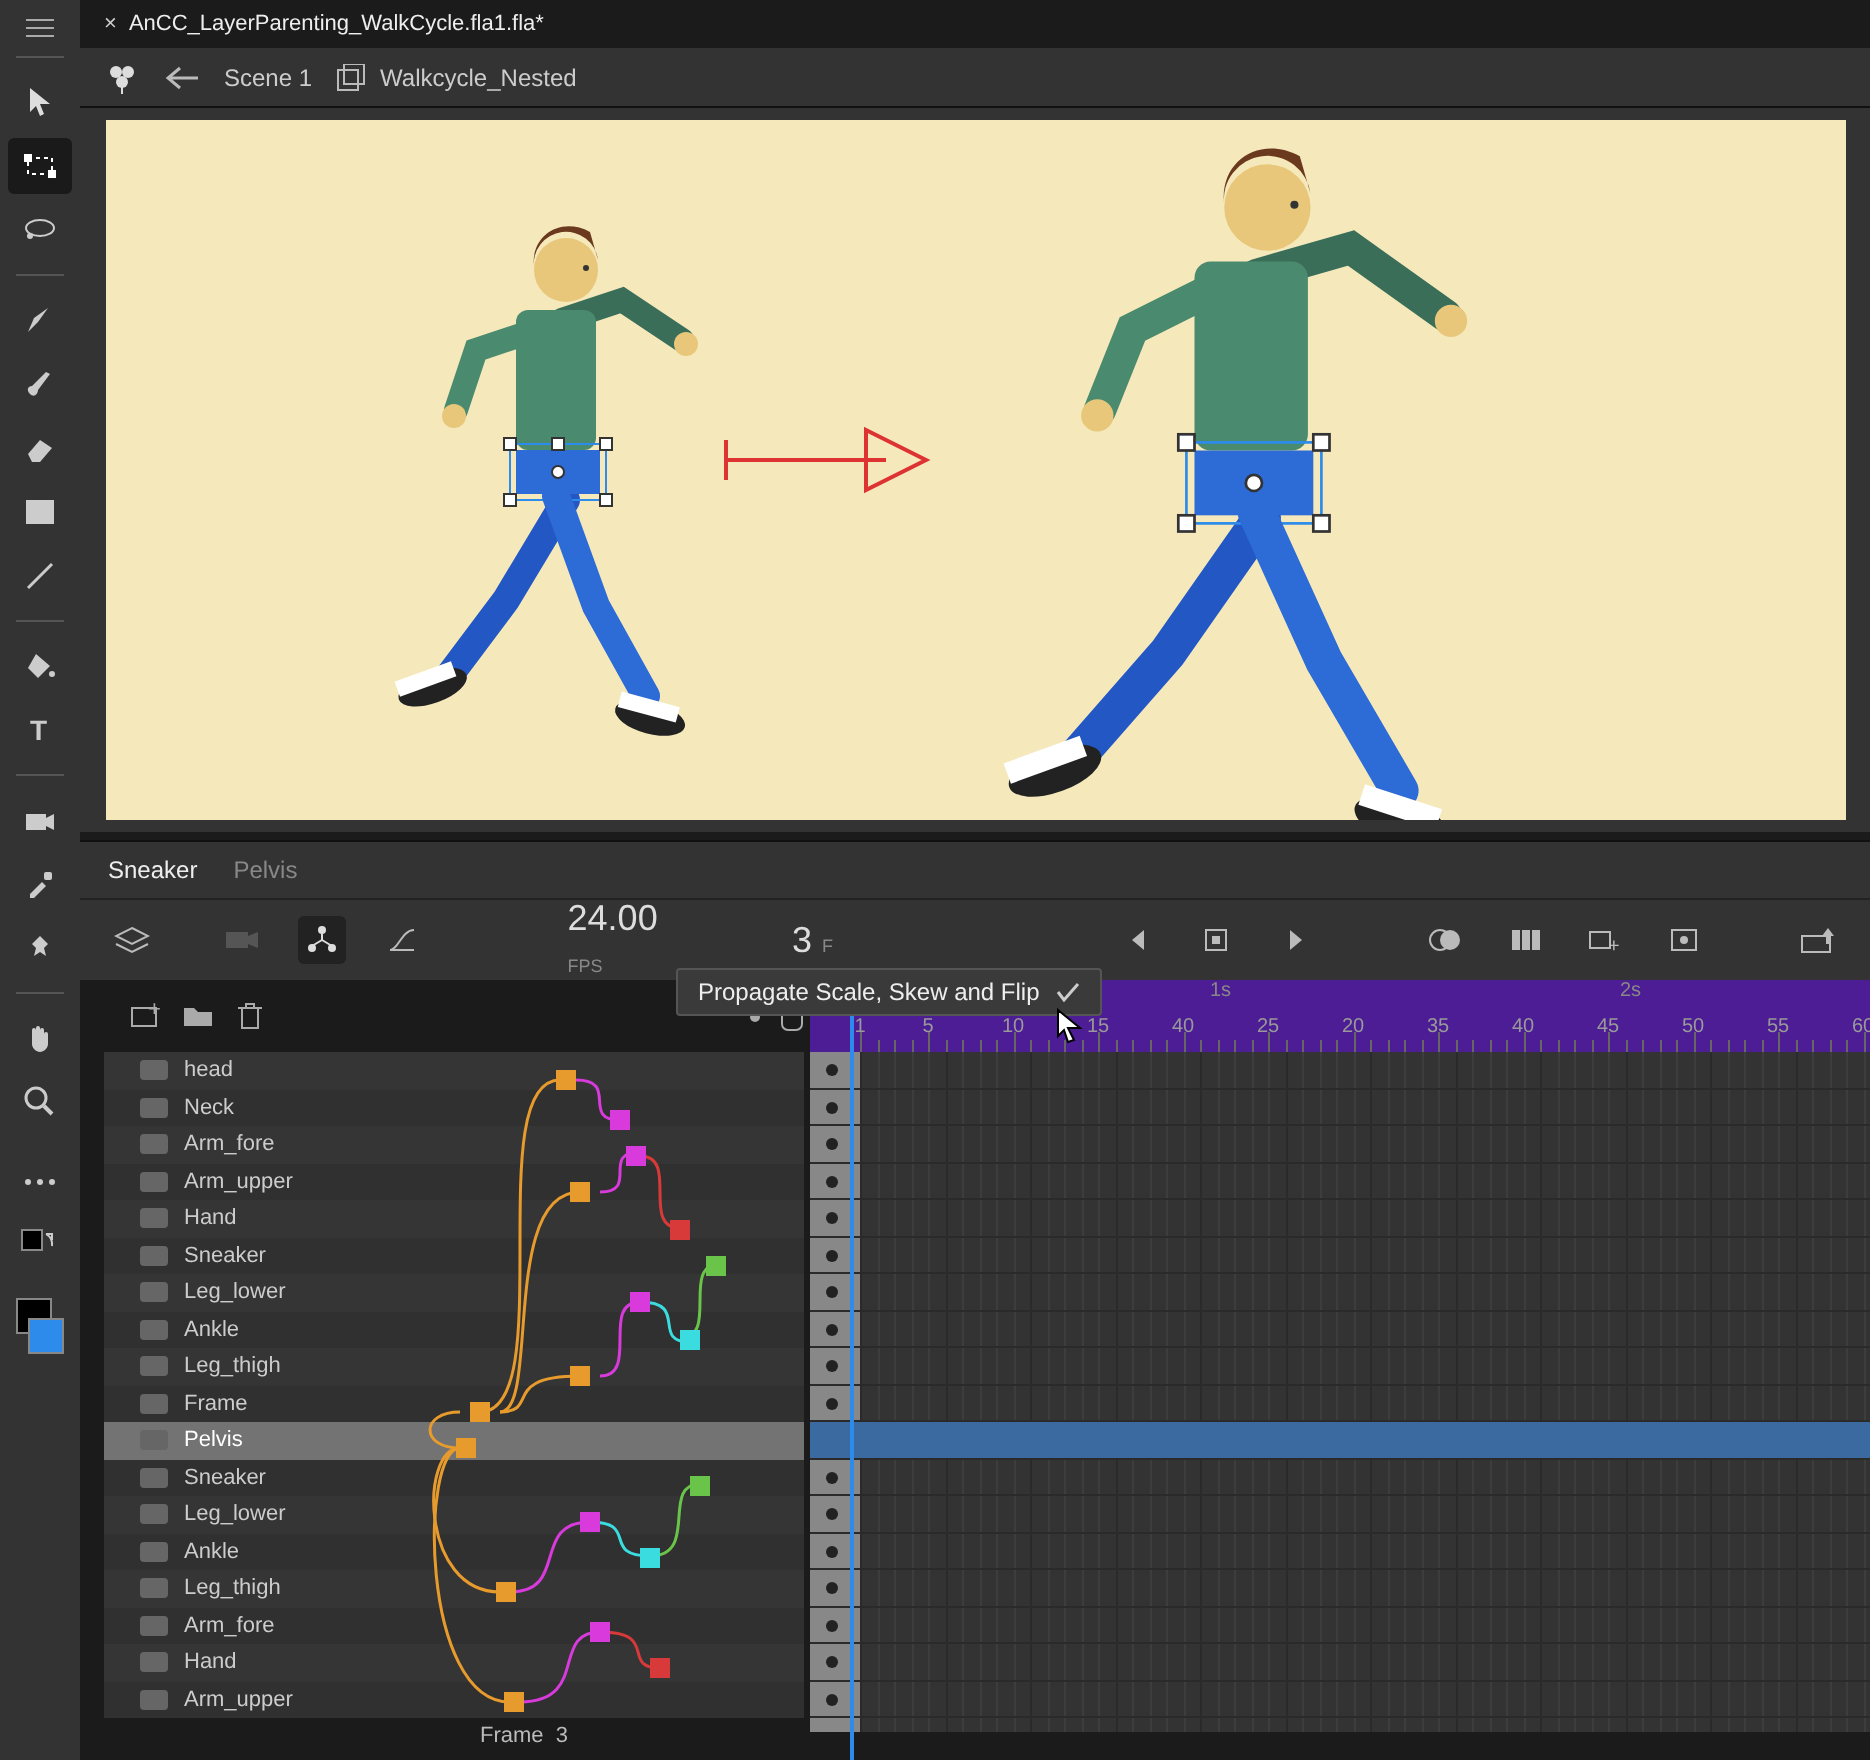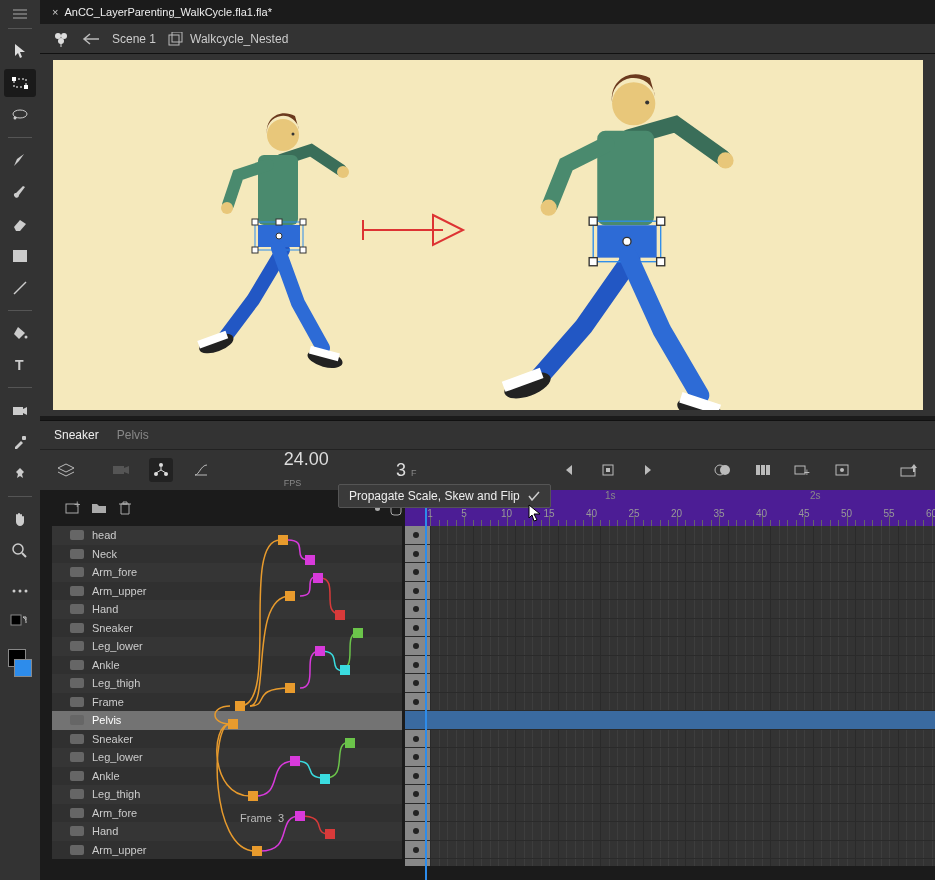--- a/index.html
+++ b/index.html
@@ -27,21 +27,21 @@
 .layer-toolbar { position:absolute; left:52px; top:490px; width:350px; height:36px; display:flex; align-items:center; gap:10px; padding-left:12px; }
 .layer-ops { display:flex; gap:8px; }
 .layer-ops .op { width:18px; height:18px; color:#aaa; cursor:pointer; display:flex; align-items:center; justify-content:center; }
 .layers { position:absolute; left:52px; top:526px; width:350px; height:340px; overflow:hidden; }
 .layer-row { height:18.5px; display:flex; align-items:center; padding-left:18px; gap:8px; font-size:11px; color:#ccc; cursor:pointer; }
 .layer-row:nth-child(odd){ background:#353535; }
 .layer-row:nth-child(even){ background:#303030; }
 .layer-row.selected { background:#737373; color:#fff; }
 .layer-ico { width:14px; height:10px; background:#666; border-radius:2px; }
 .parenting { position:absolute; left:200px; top:526px; width:200px; height:340px; pointer-events:none; }
-.frame-label { position:absolute; left:240px; top:812px; color:#bbb; font-size:11px; }
+.frame-label { position:absolute; left:240px; top:862px; color:#bbb; font-size:11px; }
 .ruler { position:absolute; left:405px; top:490px; right:0; height:36px; background:#4c1d95; }
 .ruler .sec { position:absolute; top:0; font-size:10px; color:#888; }
 .ruler .ticks { position:absolute; bottom:0; height:18px; left:25px; right:0; }
 .ruler .tk { position:absolute; bottom:0; width:1px; height:6px; background:#666; }
 .ruler .tk.big { height:10px; }
 .ruler .num { position:absolute; top:0; font-size:10px; color:#999; transform:translateX(-50%); }
 .frames-grid { position:absolute; left:405px; top:526px; right:0; height:340px; background:#333; }
 .frames-grid .col { position:absolute; top:0; bottom:0; width:1px; background:#3d3d3d; }
 .frames-grid .col5 { background:#2a2a2a; }
 .frames-grid .row { position:absolute; left:0; right:0; height:18.5px; border-bottom:1px solid #2a2a2a; }

